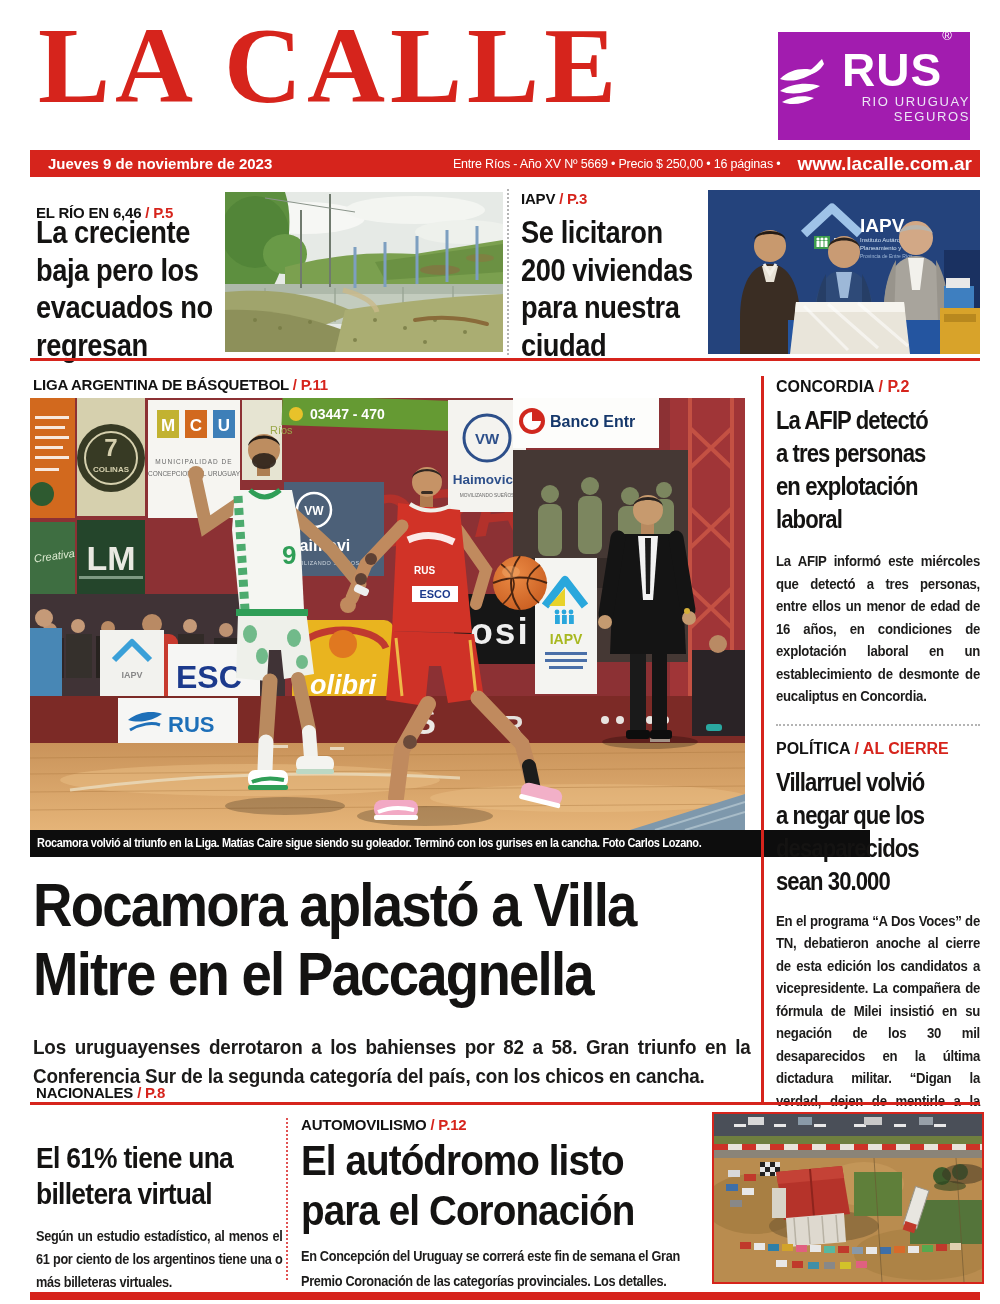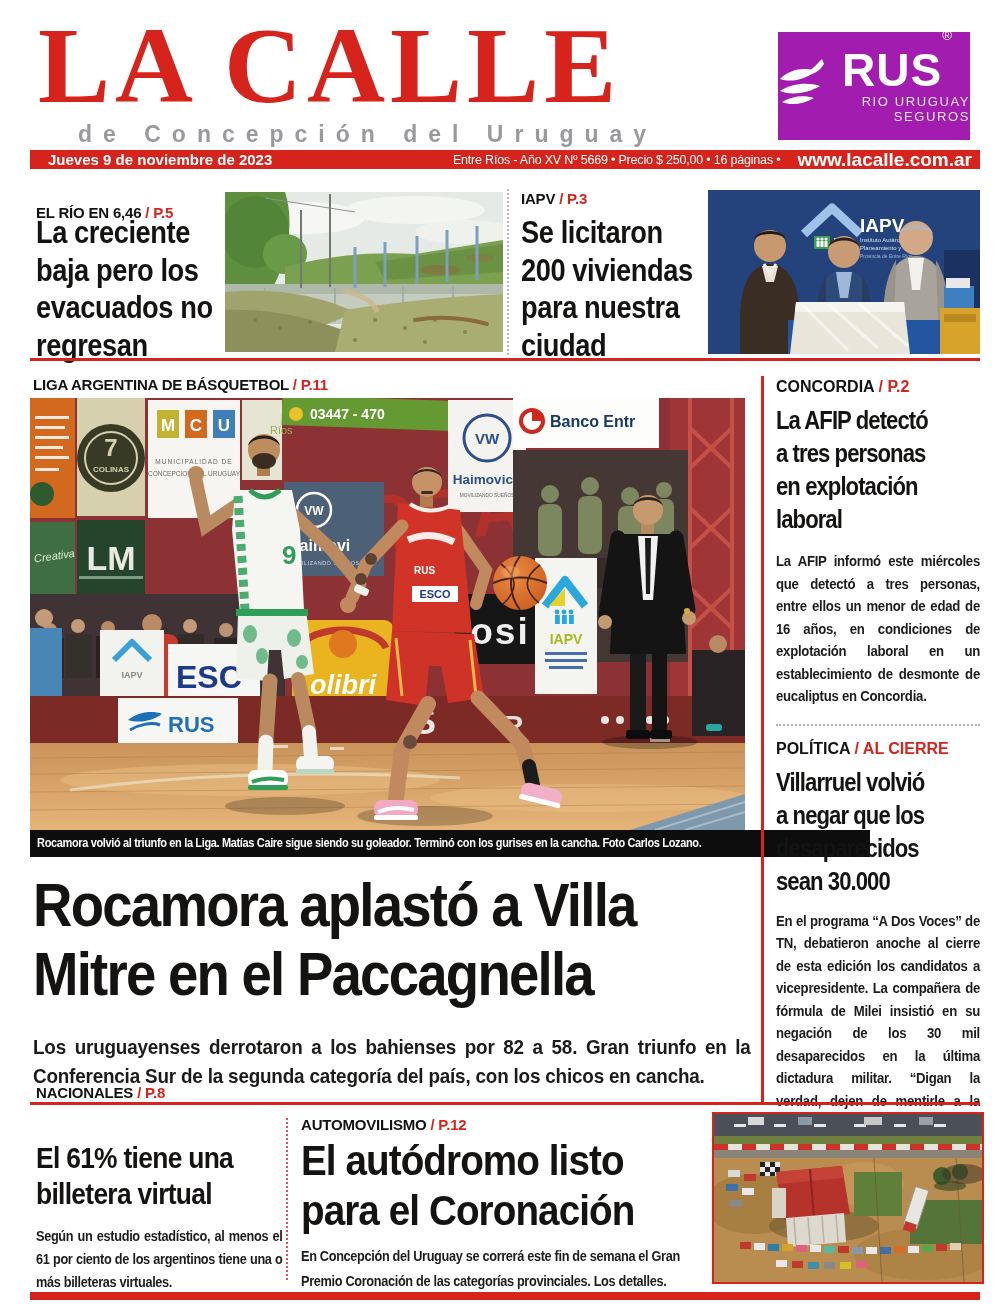--- a/index.html
+++ b/index.html
@@ -11,21 +11,21 @@
   .mast-title{position:absolute;left:38px;top:14px;font-family:"Liberation Serif",serif;
     font-weight:bold;font-size:108px;line-height:104px;color:#d6241c;letter-spacing:5px;white-space:nowrap;}
   .mast-sub{position:absolute;left:78px;top:121px;font-size:23px;font-weight:bold;color:#9a999e;
     letter-spacing:11px;white-space:nowrap;}
   .rus{position:absolute;left:778px;top:32px;width:192px;height:108px;background:#a21caf;
     display:flex;align-items:center;justify-content:center;}
   .rus-inner{display:flex;align-items:center;}
   .rus-word{color:#fff;font-weight:bold;font-size:46px;letter-spacing:1px;line-height:44px;}
   .rus-reg{color:#fff;font-size:13px;vertical-align:top;position:relative;top:-20px;}
   .rus-tag{color:#ece6f6;font-size:13px;letter-spacing:1.6px;text-align:right;margin-top:2px;}
-  .datebar{position:absolute;left:30px;top:150px;width:950px;height:19px;background:#d6241c;
+  .datebar{position:absolute;left:30px;top:150px;width:950px;height:27px;background:#d6241c;
     display:flex;align-items:center;color:#fff;}
   .datebar .d1{font-size:15px;font-weight:bold;margin-left:18px;}
   .datebar .d2{font-size:12.5px;margin-left:auto;letter-spacing:-0.2px;}
   .datebar .d3{font-size:19px;font-weight:bold;margin-left:17px;margin-right:8px;}
   
   .kick{position:absolute;font-size:15px;font-weight:bold;color:#121212;letter-spacing:-0.2px;white-space:nowrap;}
   .kick .pg{color:#d6241c;}
   
   .hl{position:absolute;font-weight:bold;color:#141312;}
   .hl .ln{white-space:nowrap;}
@@ -56,21 +56,20 @@
   .rc-body{font-size:15.5px;line-height:22.5px;letter-spacing:-0.3px;width:240px;}
   .photo-frame{position:absolute;overflow:hidden;}
   .aerial{border:2px solid #d6241c;}
 </style>
 </head>
 <body>
 
 <div class="page">
 
   <div class="mast-title">LA CALLE</div>
-  <div class="mast-sub">de Concepción del Uruguay</div>
 
   <div class="rus">
     <div class="rus-inner">
       <span style="margin-right:6px;">
         <svg width="58" height="54" viewBox="0 0 58 54">
           <path d="M44,2 C36,10 32,15 24,17 C33,20 41,15 46,7 Z" fill="#fff"></path>
           <path d="M2,22 C12,12 26,10 38,14 C28,22 14,26 2,22 Z" fill="#fff"></path>
           <path d="M2,34 C14,26 30,25 42,29 C30,36 14,39 2,34 Z" fill="#fff"></path>
           <path d="M4,45 C14,39 26,38 36,41 C26,47 13,49 4,45 Z" fill="#fff"></path>
         </svg>

